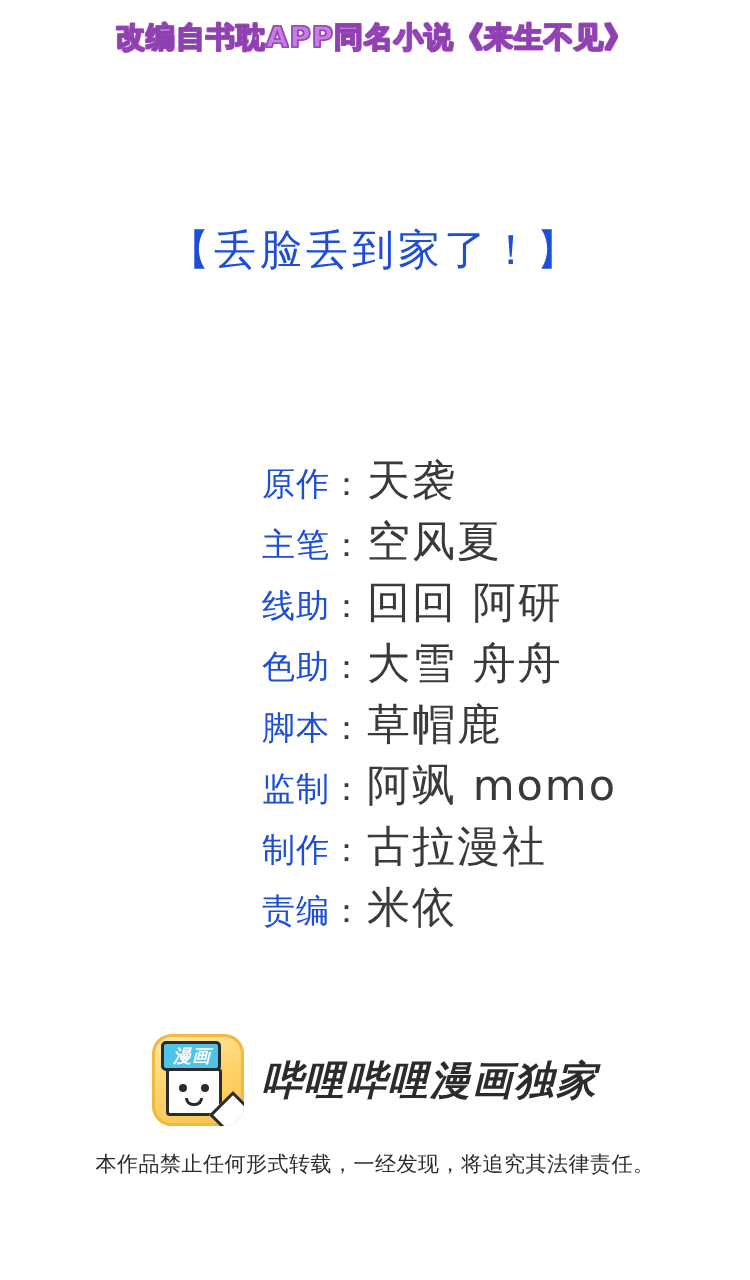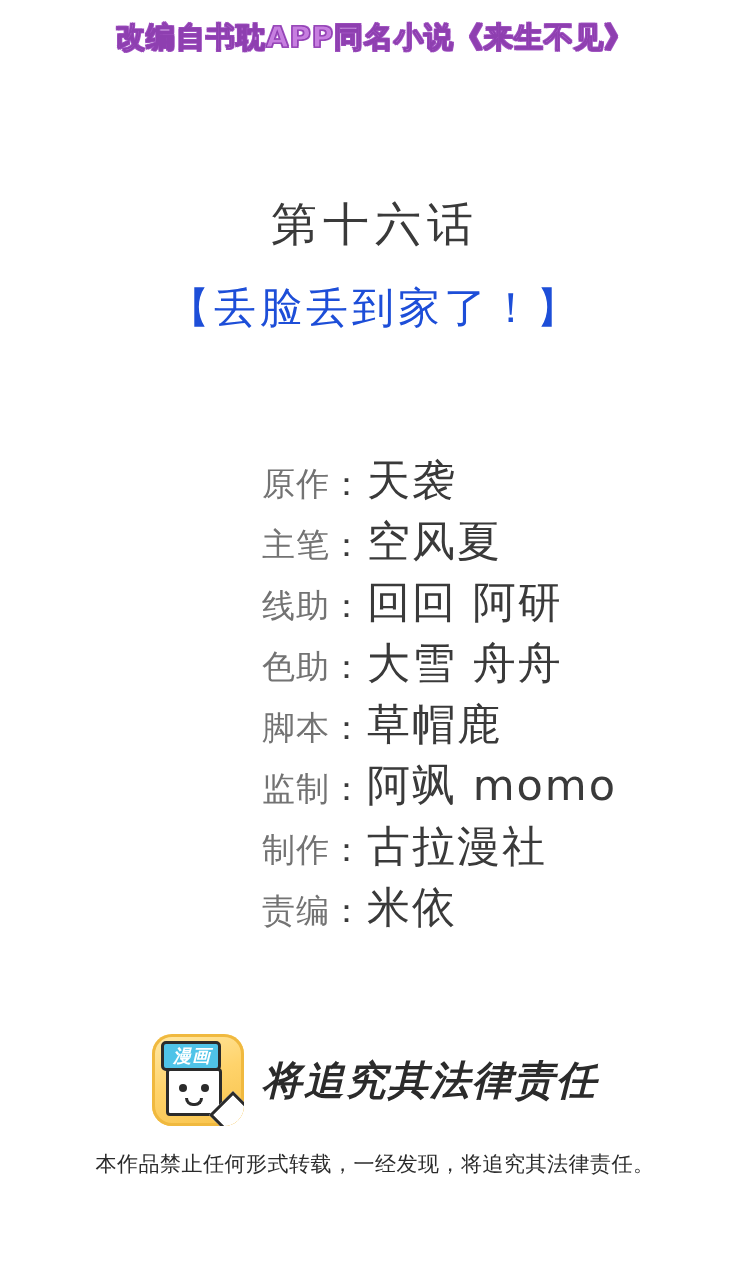--- a/index.html
+++ b/index.html
@@ -79,21 +79,21 @@
     display: flex;
     justify-content: flex-start;
     align-items: baseline;
     height: 61px;
     padding-left: 262px;
     box-sizing: border-box;
   }
   .credit-role {
     font-family: "DejaVu Sans", sans-serif;
     font-size: 33px;
-    color: #737373;
+    color: #1d4ed8;
     letter-spacing: 1px;
     white-space: nowrap;
   }
   .credit-sep {
     font-family: "DejaVu Sans", sans-serif;
     font-size: 33px;
     color: #3a3a3a;
     margin: 0 4px 0 0;
   }
   .credit-name {
@@ -216,21 +216,20 @@
   }
 </style>
 </head>
 <body>
 
 <div class="page">
 
   <div class="adapt-banner">改编自书耽APP同名小说《来生不见》</div>
 
   <div class="title-block">
-    <div class="chapter-number">第十六话</div>
     <div class="chapter-name">【丢脸丢到家了！】</div>
   </div>
 
   <div class="credits">
 
     <div class="credit-row">
       <span class="credit-role">原作</span>
       <span class="credit-sep">：</span>
       <span class="credit-name">天袭</span>
     </div>
@@ -283,18 +282,18 @@
     <div class="publisher-row">
       <div class="logo">
         <div class="logo-tab"></div>
         <div class="logo-tab-text">漫画</div>
         <div class="logo-page"></div>
         <div class="logo-face-eye left"></div>
         <div class="logo-face-eye right"></div>
         <div class="logo-face-mouth"></div>
         <div class="logo-corner"></div>
       </div>
-      <div class="publisher-name">将追究其法律责任</div>
+      <div class="publisher-name">哔哩哔哩漫画独家</div>
     </div>
     <div class="copyright">本作品禁止任何形式转载，一经发现，将追究其法律责任。</div>
   </div>
 
 </div>
 
 </body></html>

